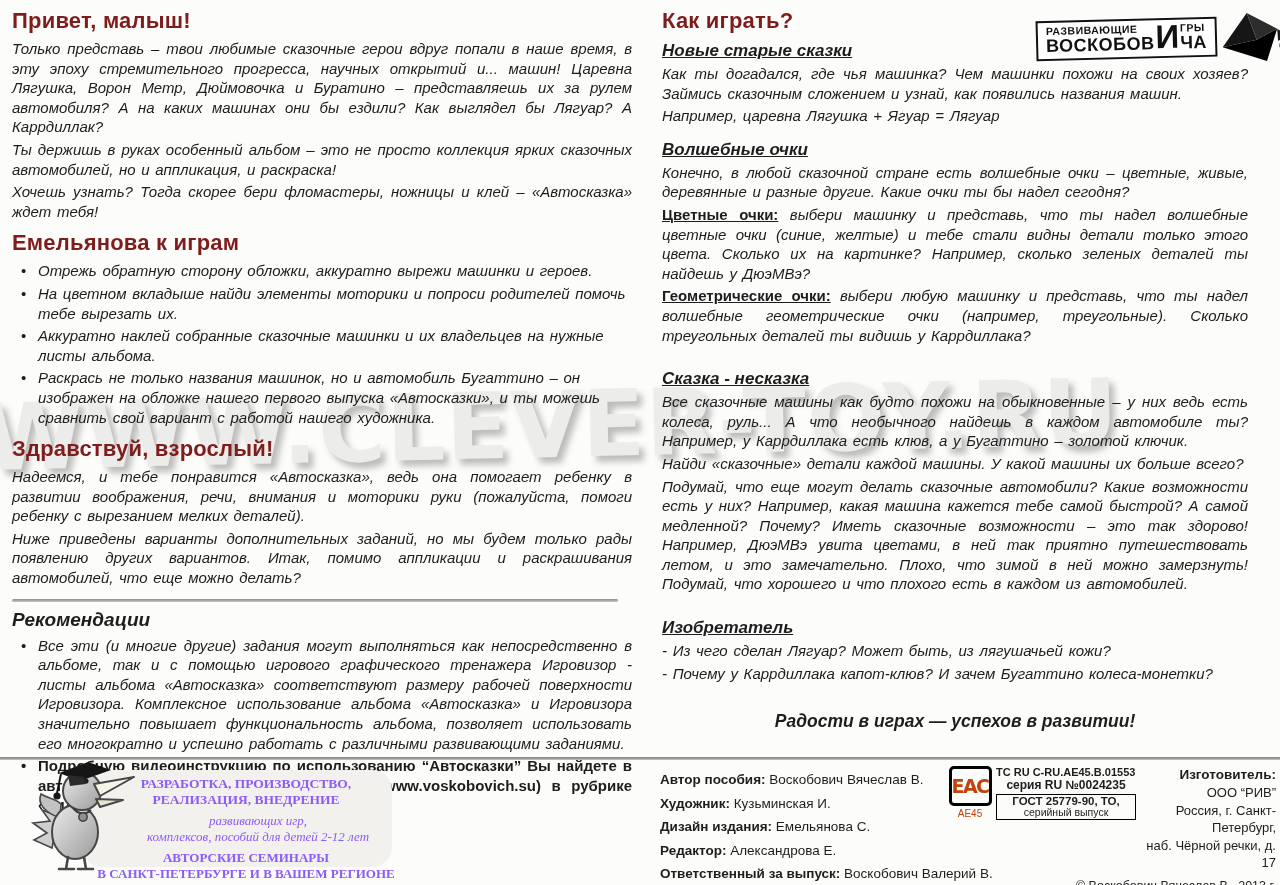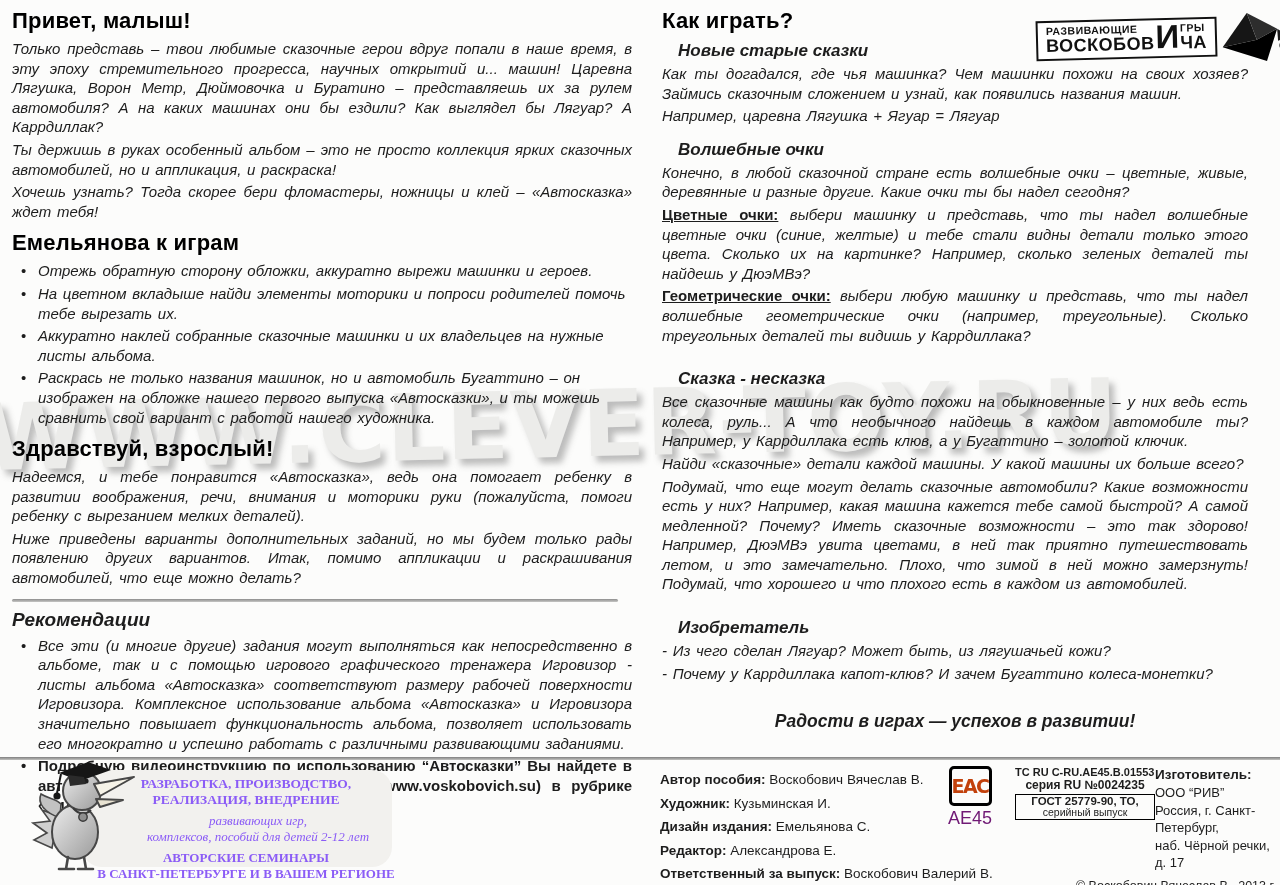--- a/index.html
+++ b/index.html
@@ -7,34 +7,34 @@
         overflow:hidden;color:#1d1d1d;font-family:"Liberation Sans",sans-serif;}
   
   .watermark{position:absolute;left:-18px;top:372px;z-index:0;white-space:nowrap;
     font-family:"DejaVu Sans",sans-serif;font-weight:800;font-size:92px;letter-spacing:1px;
     color:#ececea;text-shadow:5px 6px 6px rgba(110,110,110,.45);transform:rotate(-1.3deg);
     pointer-events:none;}
   
   .col{position:absolute;top:6px;z-index:1;}
   .col.left{left:12px;width:620px;}
   .col.right{left:662px;width:586px;}
-  h1.sec{font-size:22px;font-weight:800;letter-spacing:.2px;color:#000000;margin:9px 0 5px;}
+  h1.sec{font-size:22px;font-weight:800;letter-spacing:.2px;color:#7f1d1d;margin:9px 0 5px;}
   h1.sec.first{margin-top:2px;}
   .bt{font-size:15px;font-style:italic;line-height:19.6px;text-align:justify;
       word-spacing:1.5px;margin:0 0 3px;}
   .bt.nj{text-align:left;}
   ul.dots{margin:2px 0 0;padding:0 0 0 26px;list-style:none;}
   ul.dots li{position:relative;margin:0 0 3px;}
   ul.dots li::before{content:"•";position:absolute;left:-17px;top:0;font-style:normal;}
   .rule-left{height:3px;width:606px;margin:11px 0 7px;
       background:linear-gradient(to bottom,#8d8d8d,#c6c6c4);border-radius:2px;}
   .rec-title{font-size:19px;font-weight:bold;font-style:italic;margin:2px 0 5px;}
   li.bold-up{font-style:normal;font-weight:bold;}
   
-  h3.sub{font-size:17px;font-weight:bold;font-style:italic;margin:14px 16px 3px;}
+  h3.sub{font-size:17px;font-weight:bold;font-style:italic;margin:14px 0 3px;text-decoration:underline;}
   h3.sub.tight{margin-top:7px;}
   h3.sub.wide{margin-top:24px;}
   .u-label{font-style:normal;font-weight:bold;text-decoration:underline;}
   .closing{text-align:center;font-weight:bold;font-style:italic;font-size:17.5px;margin-top:28px;}
   
   .logo-wrap{position:absolute;left:1036px;top:8px;z-index:3;display:flex;align-items:center;gap:2px;}
   .logo-box{border:2.5px solid #111;background:#fff;padding:3px 8px 4px;display:flex;
       align-items:center;transform:rotate(-1.5deg);}
   .lg-col{display:flex;flex-direction:column;line-height:1;}
   .lg-small{font-size:10.5px;font-weight:800;letter-spacing:.5px;color:#111;}
@@ -56,28 +56,28 @@
   .credits{position:absolute;left:660px;top:772px;z-index:3;font-size:13.5px;}
   .credit-row{margin-bottom:8.5px;}
   .credit-row .lbl{font-weight:bold;}
   
   .cert{position:absolute;left:946px;top:766px;width:330px;z-index:3;}
   .cert-top{display:flex;align-items:flex-start;}
   .eac-wrap{width:48px;text-align:center;flex:none;}
   .eac-box{width:37px;height:34px;border:3px solid #000;border-radius:5px;margin:0 auto;
       display:flex;align-items:center;justify-content:center;font-family:"DejaVu Sans",sans-serif;
       font-weight:900;font-size:19px;letter-spacing:-1.5px;color:#c2410c;}
-  .eac-code{font-size:18px;margin-top:2px;color:#701a75;}
-  .cert-mid{width:140px;margin-left:21px;flex:none;}
+  .eac-code{font-size:10px;margin-top:2px;color:#c2410c;}
+  .cert-mid{width:140px;margin-left:2px;flex:none;}
   .cert-l1{font-weight:bold;font-size:11px;white-space:nowrap;}
   .cert-l2{font-weight:bold;font-size:12px;text-align:center;}
   .gost-box{border:1.5px solid #000;margin-top:2px;text-align:center;padding:0 14px 1px;}
   .gost1{font-weight:bold;font-size:11.5px;white-space:nowrap;}
   .gost2{font-size:10.5px;margin-top:-1px;}
-  .maker{flex:1;text-align:left;font-size:13px;line-height:1.35;}
+  .maker{flex:1;text-align:right;font-size:13px;line-height:1.35;}
   .maker .lbl{font-weight:bold;font-size:13.5px;}
   .copyrights{text-align:right;margin-top:5px;font-size:12.5px;line-height:1.45;white-space:nowrap;}
 </style>
 </head>
 <body>
 
 <div class="page">
 
   <div class="watermark">WWW.CLEVER-TOY.RU</div>
 

